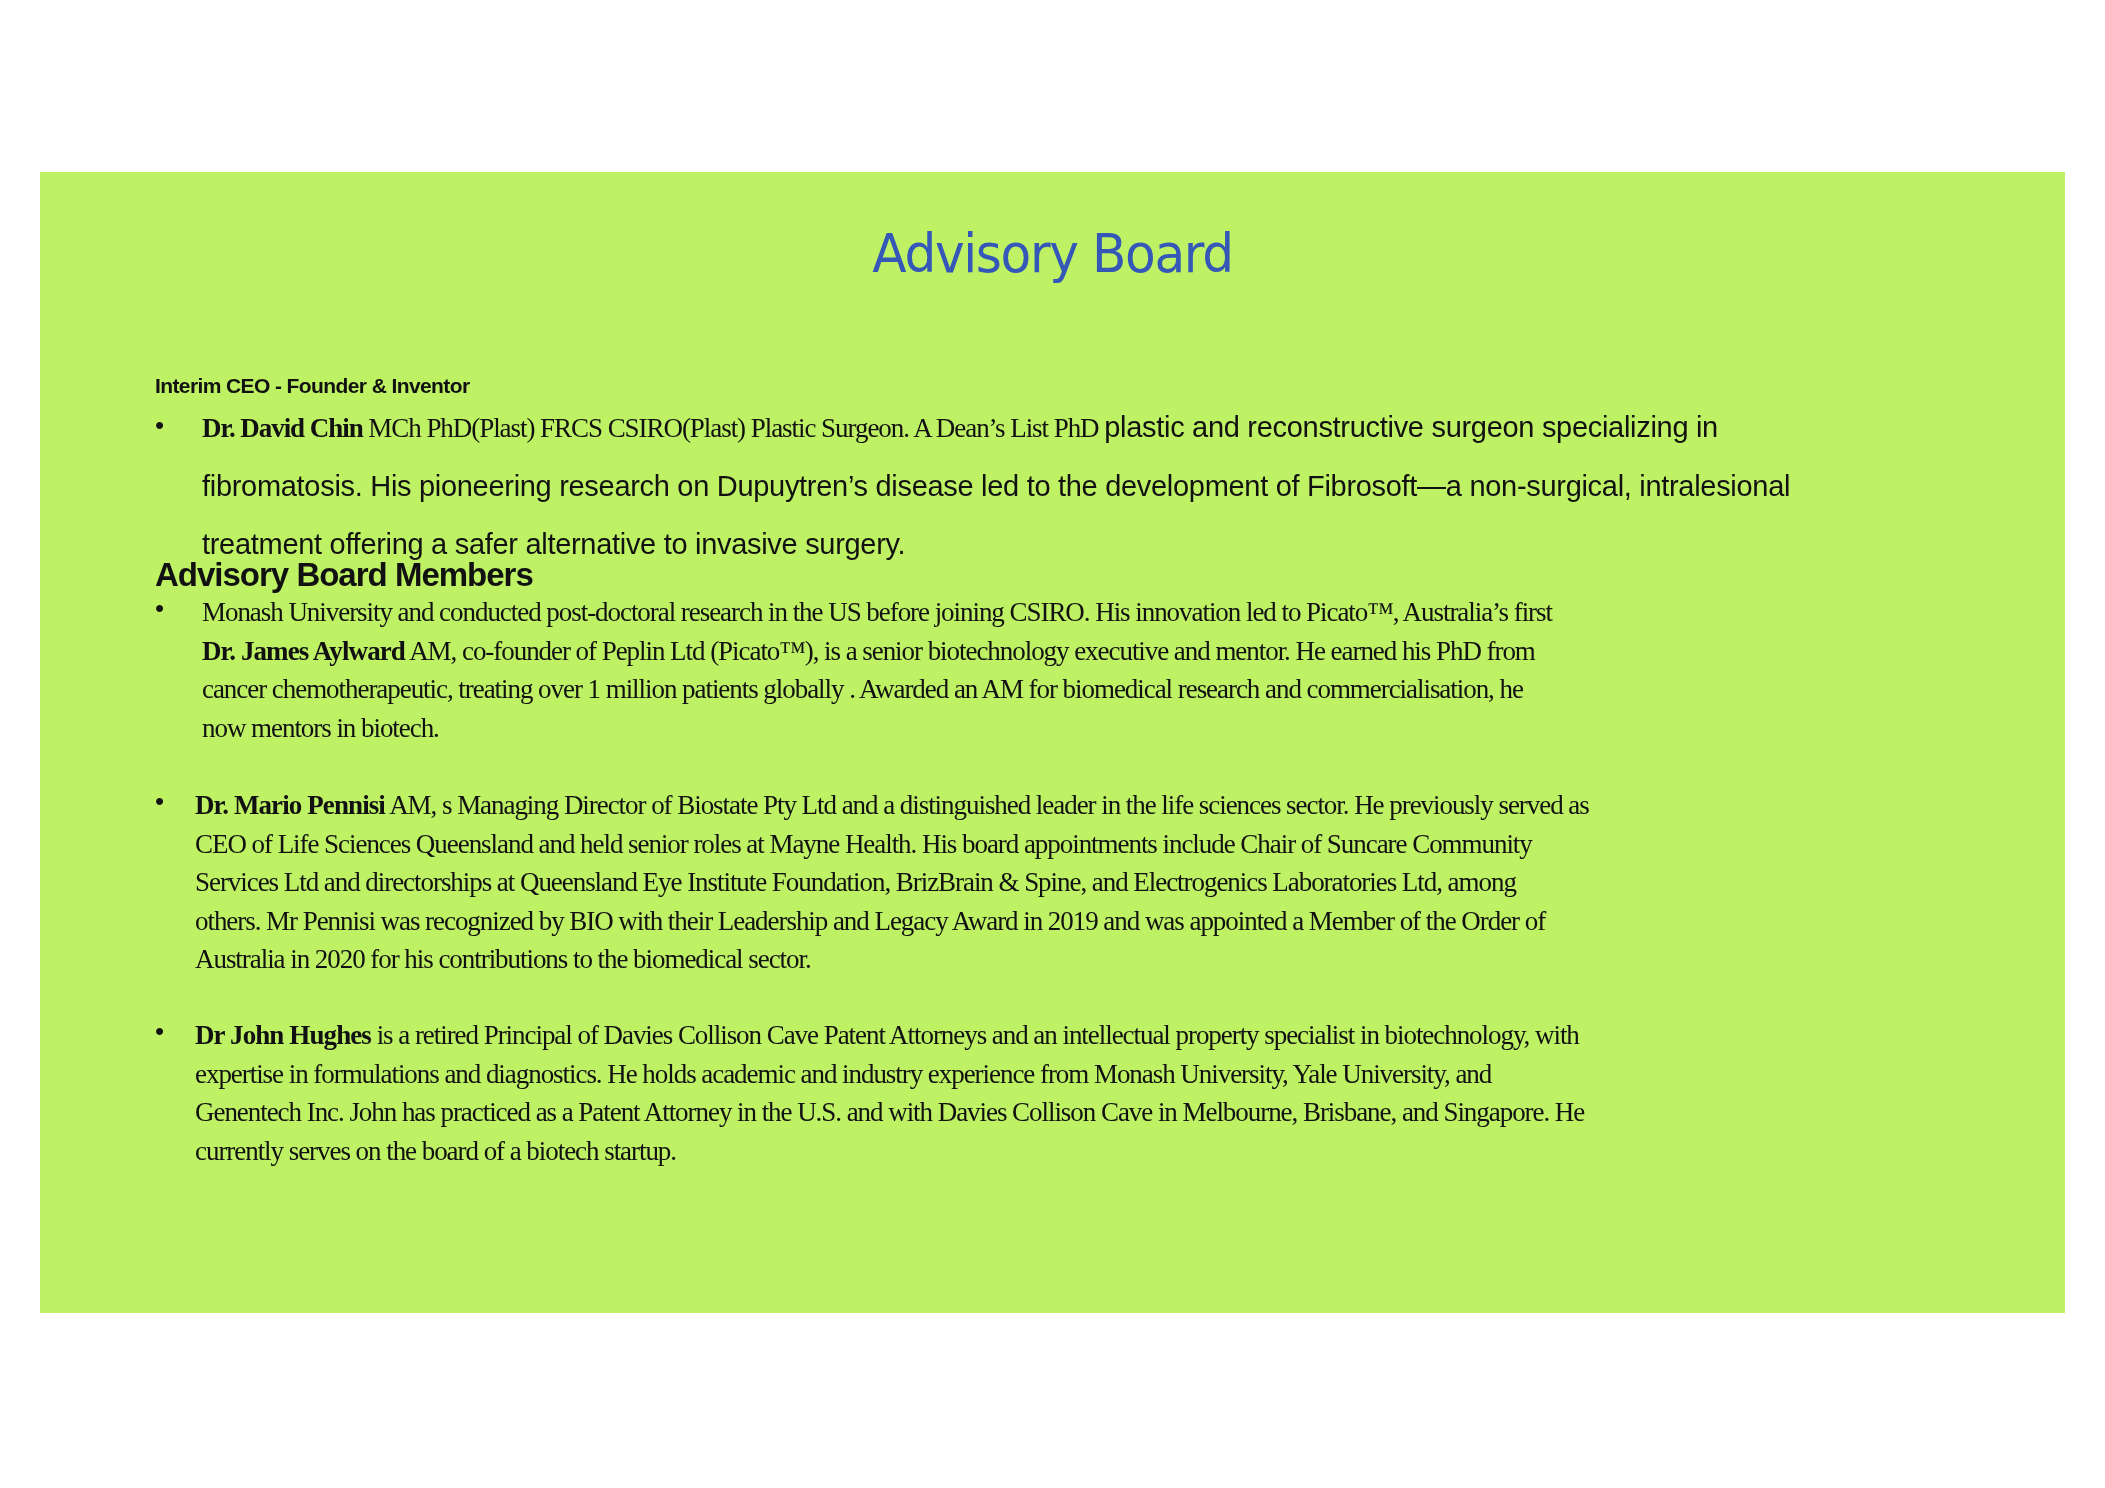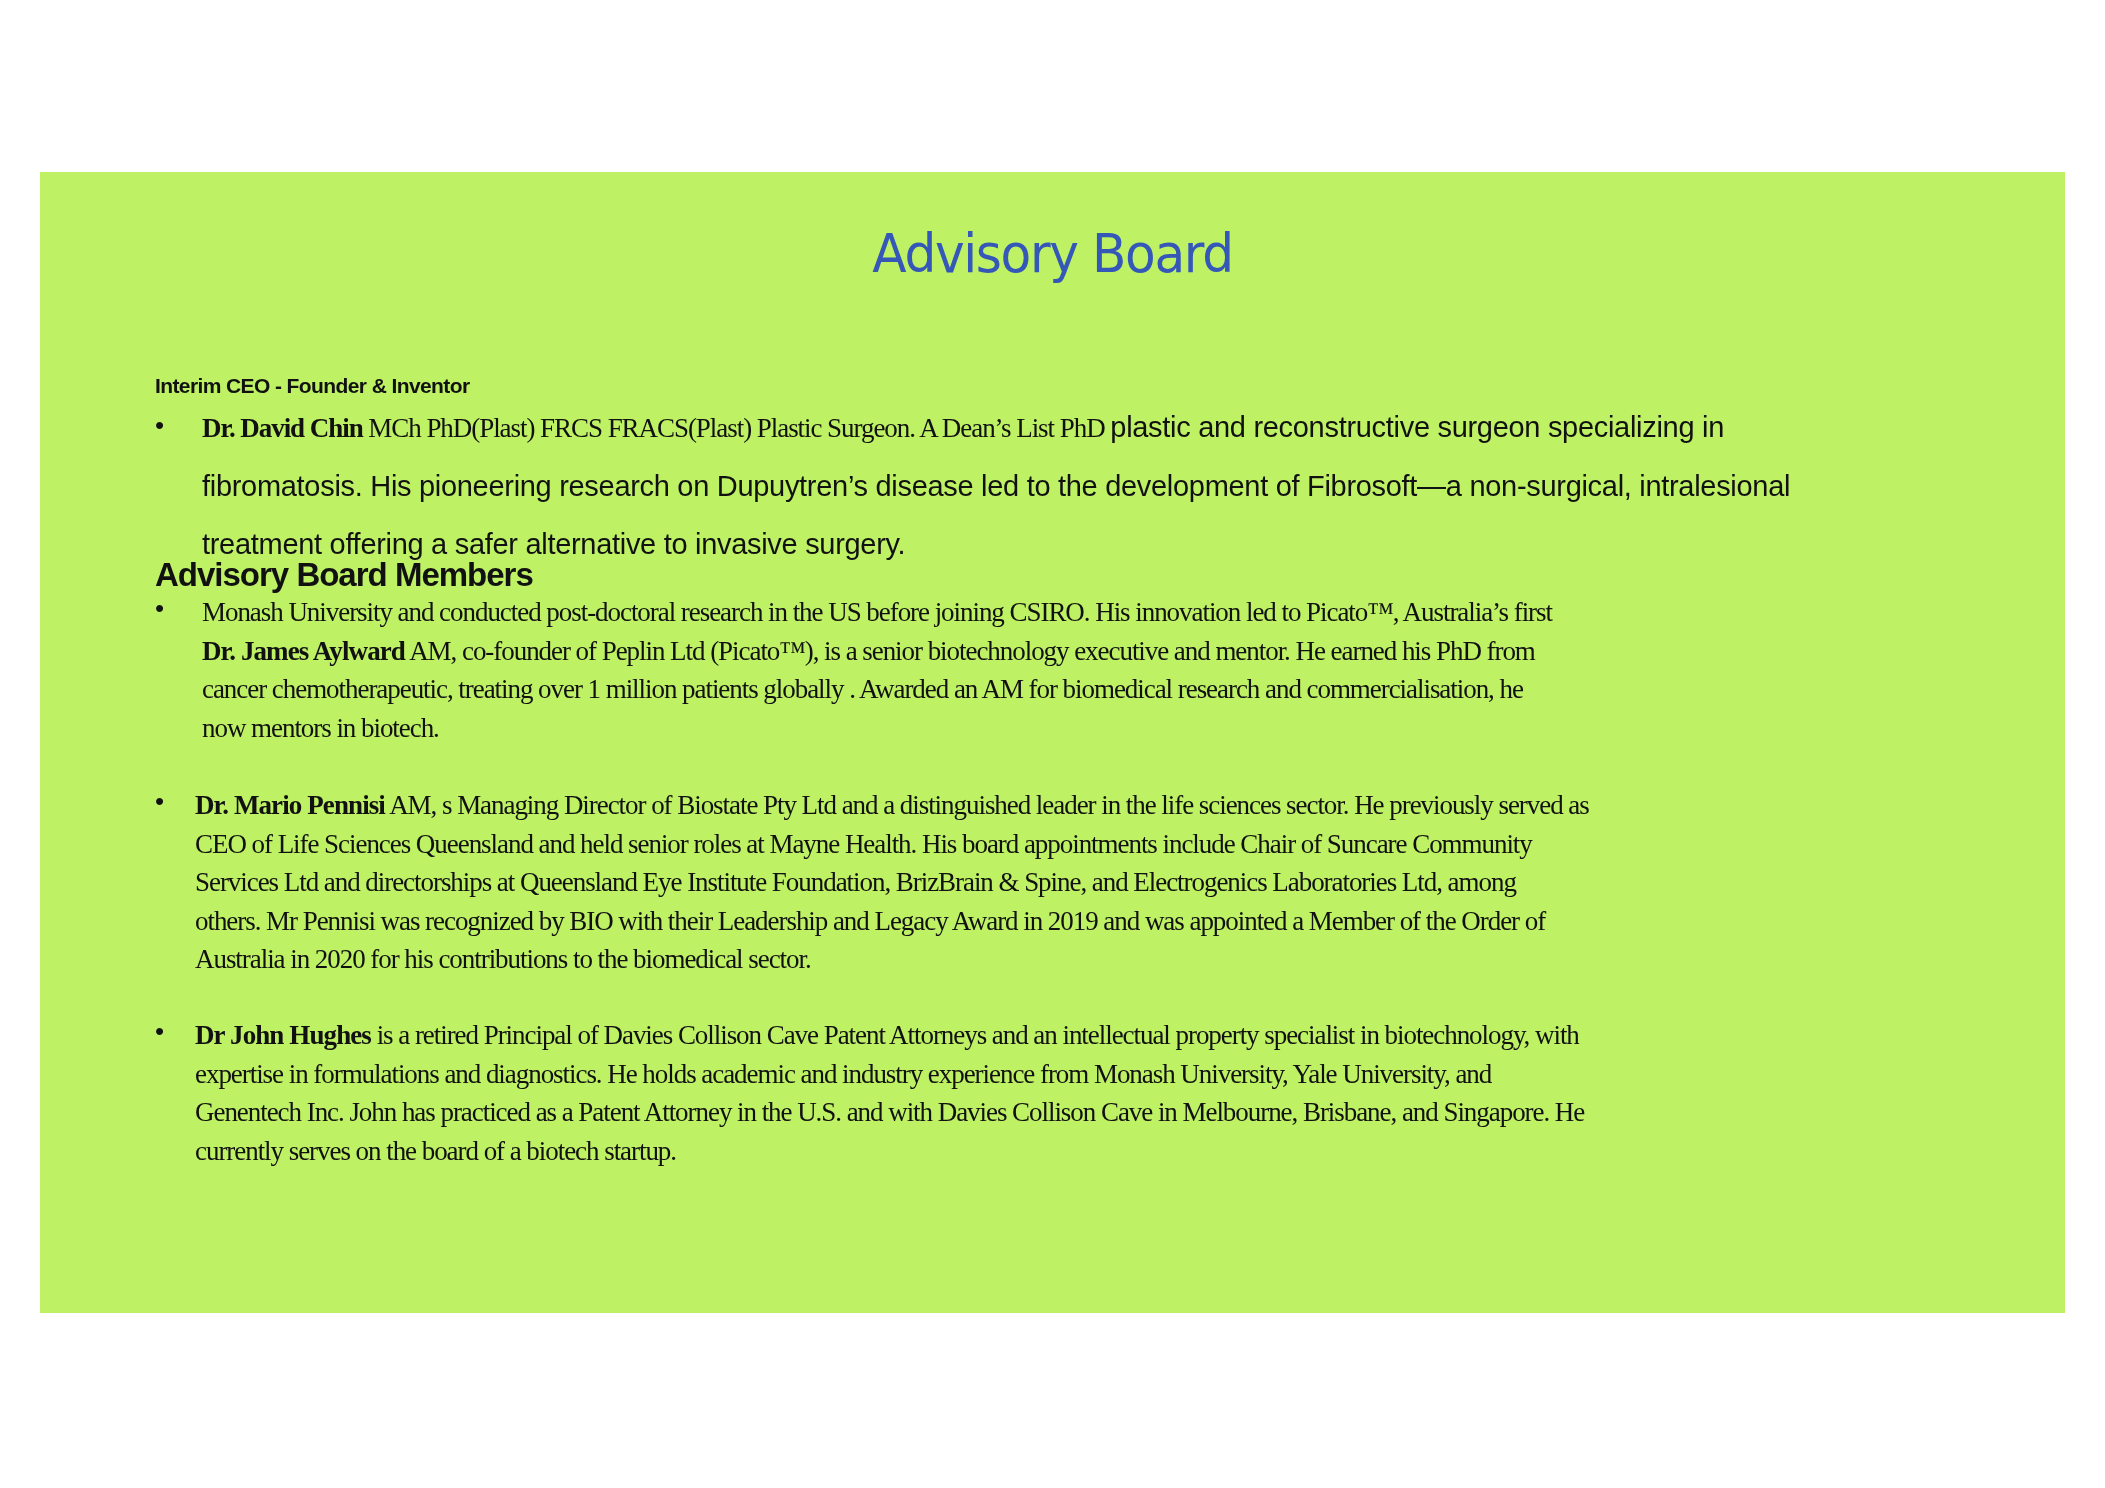--- a/index.html
+++ b/index.html
@@ -27,21 +27,21 @@
 
 <div class="panel">
 
   <div class="title">Advisory Board</div>
 
   <div class="label-small">Interim CEO - Founder &amp; Inventor</div>
 
   <div class="entry" style="left:115px; top:236px; width:1900px; height:120px;">
     <span class="bullet" style="top:2px;">•</span>
     <div class="entry-text" style="left:47px;">
-      <span class="line"><span class="name condensed">Dr. David Chin</span><span class="condensed"> MCh PhD(Plast) FRCS FRACS(Plast) Plastic Surgeon. A Dean’s List PhD </span><span class="arial">plastic and reconstructive surgeon specializing in</span></span>
+      <span class="line"><span class="name condensed">Dr. David Chin</span><span class="condensed"> MCh PhD(Plast) FRCS CSIRO(Plast) Plastic Surgeon. A Dean’s List PhD </span><span class="arial">plastic and reconstructive surgeon specializing in</span></span>
       <span class="line arial">fibromatosis. His pioneering research on Dupuytren’s disease led to the development of Fibrosoft—a non-surgical, intralesional</span>
       <span class="line arial">treatment offering a safer alternative to invasive surgery.</span>
     </div>
   </div>
 
   <div class="label-heading">Advisory Board Members</div>
 
   <div class="entry" style="left:115px; top:421px; width:1900px; height:160px;">
     <span class="bullet">•</span>
     <div class="entry-text condensed" style="left:47px;">

